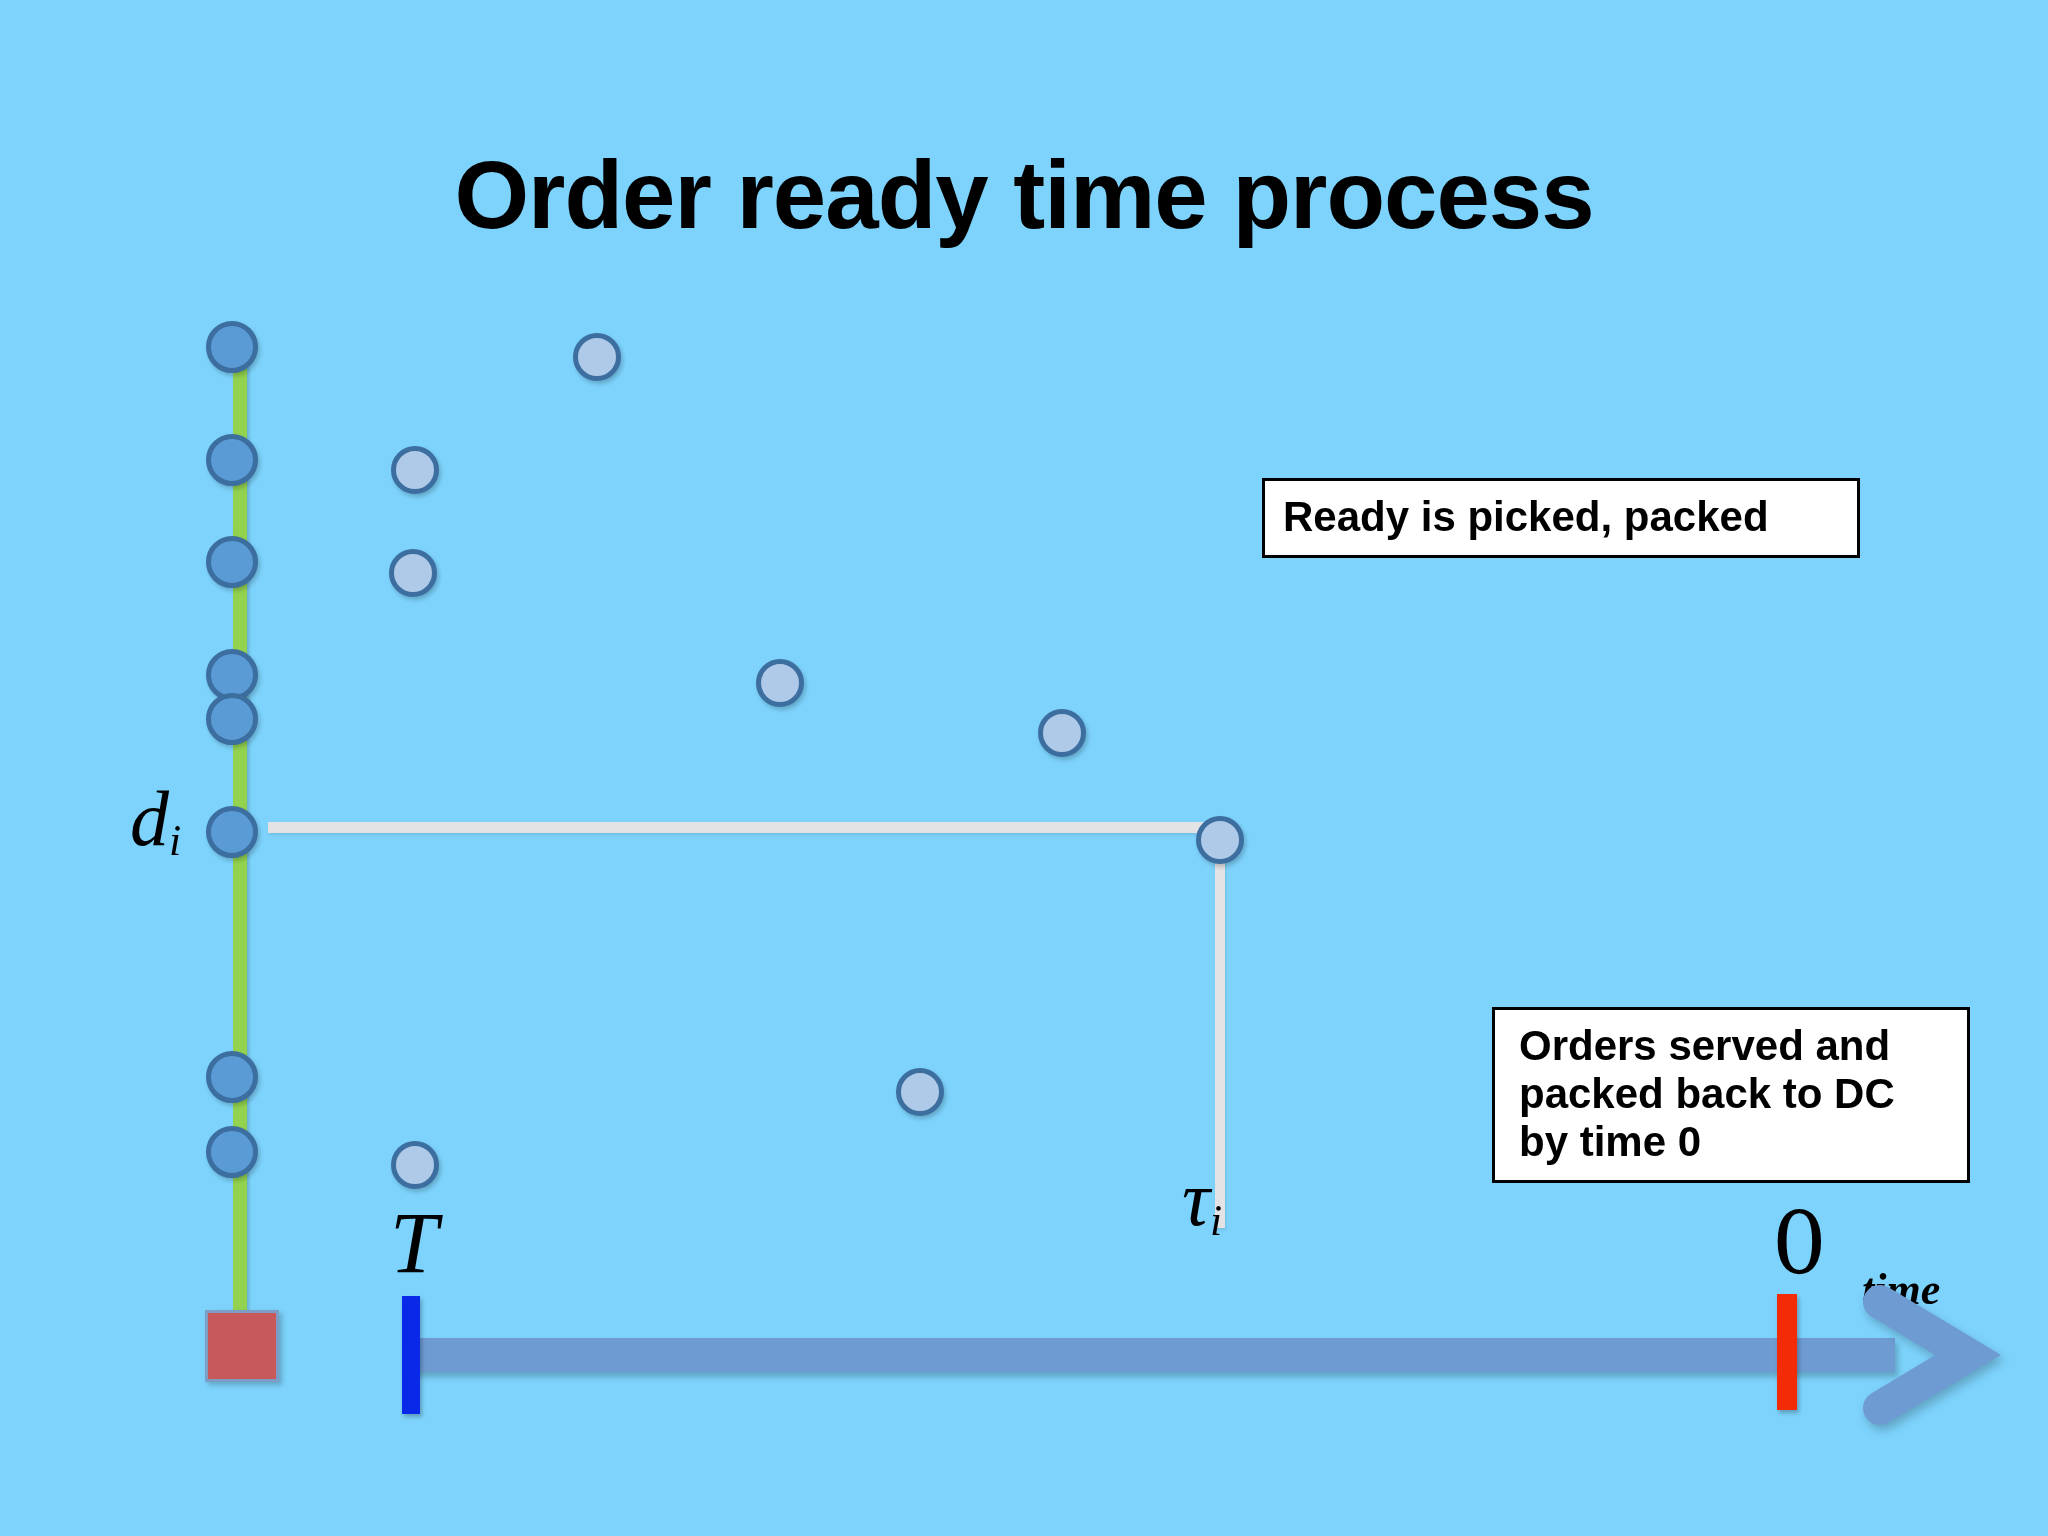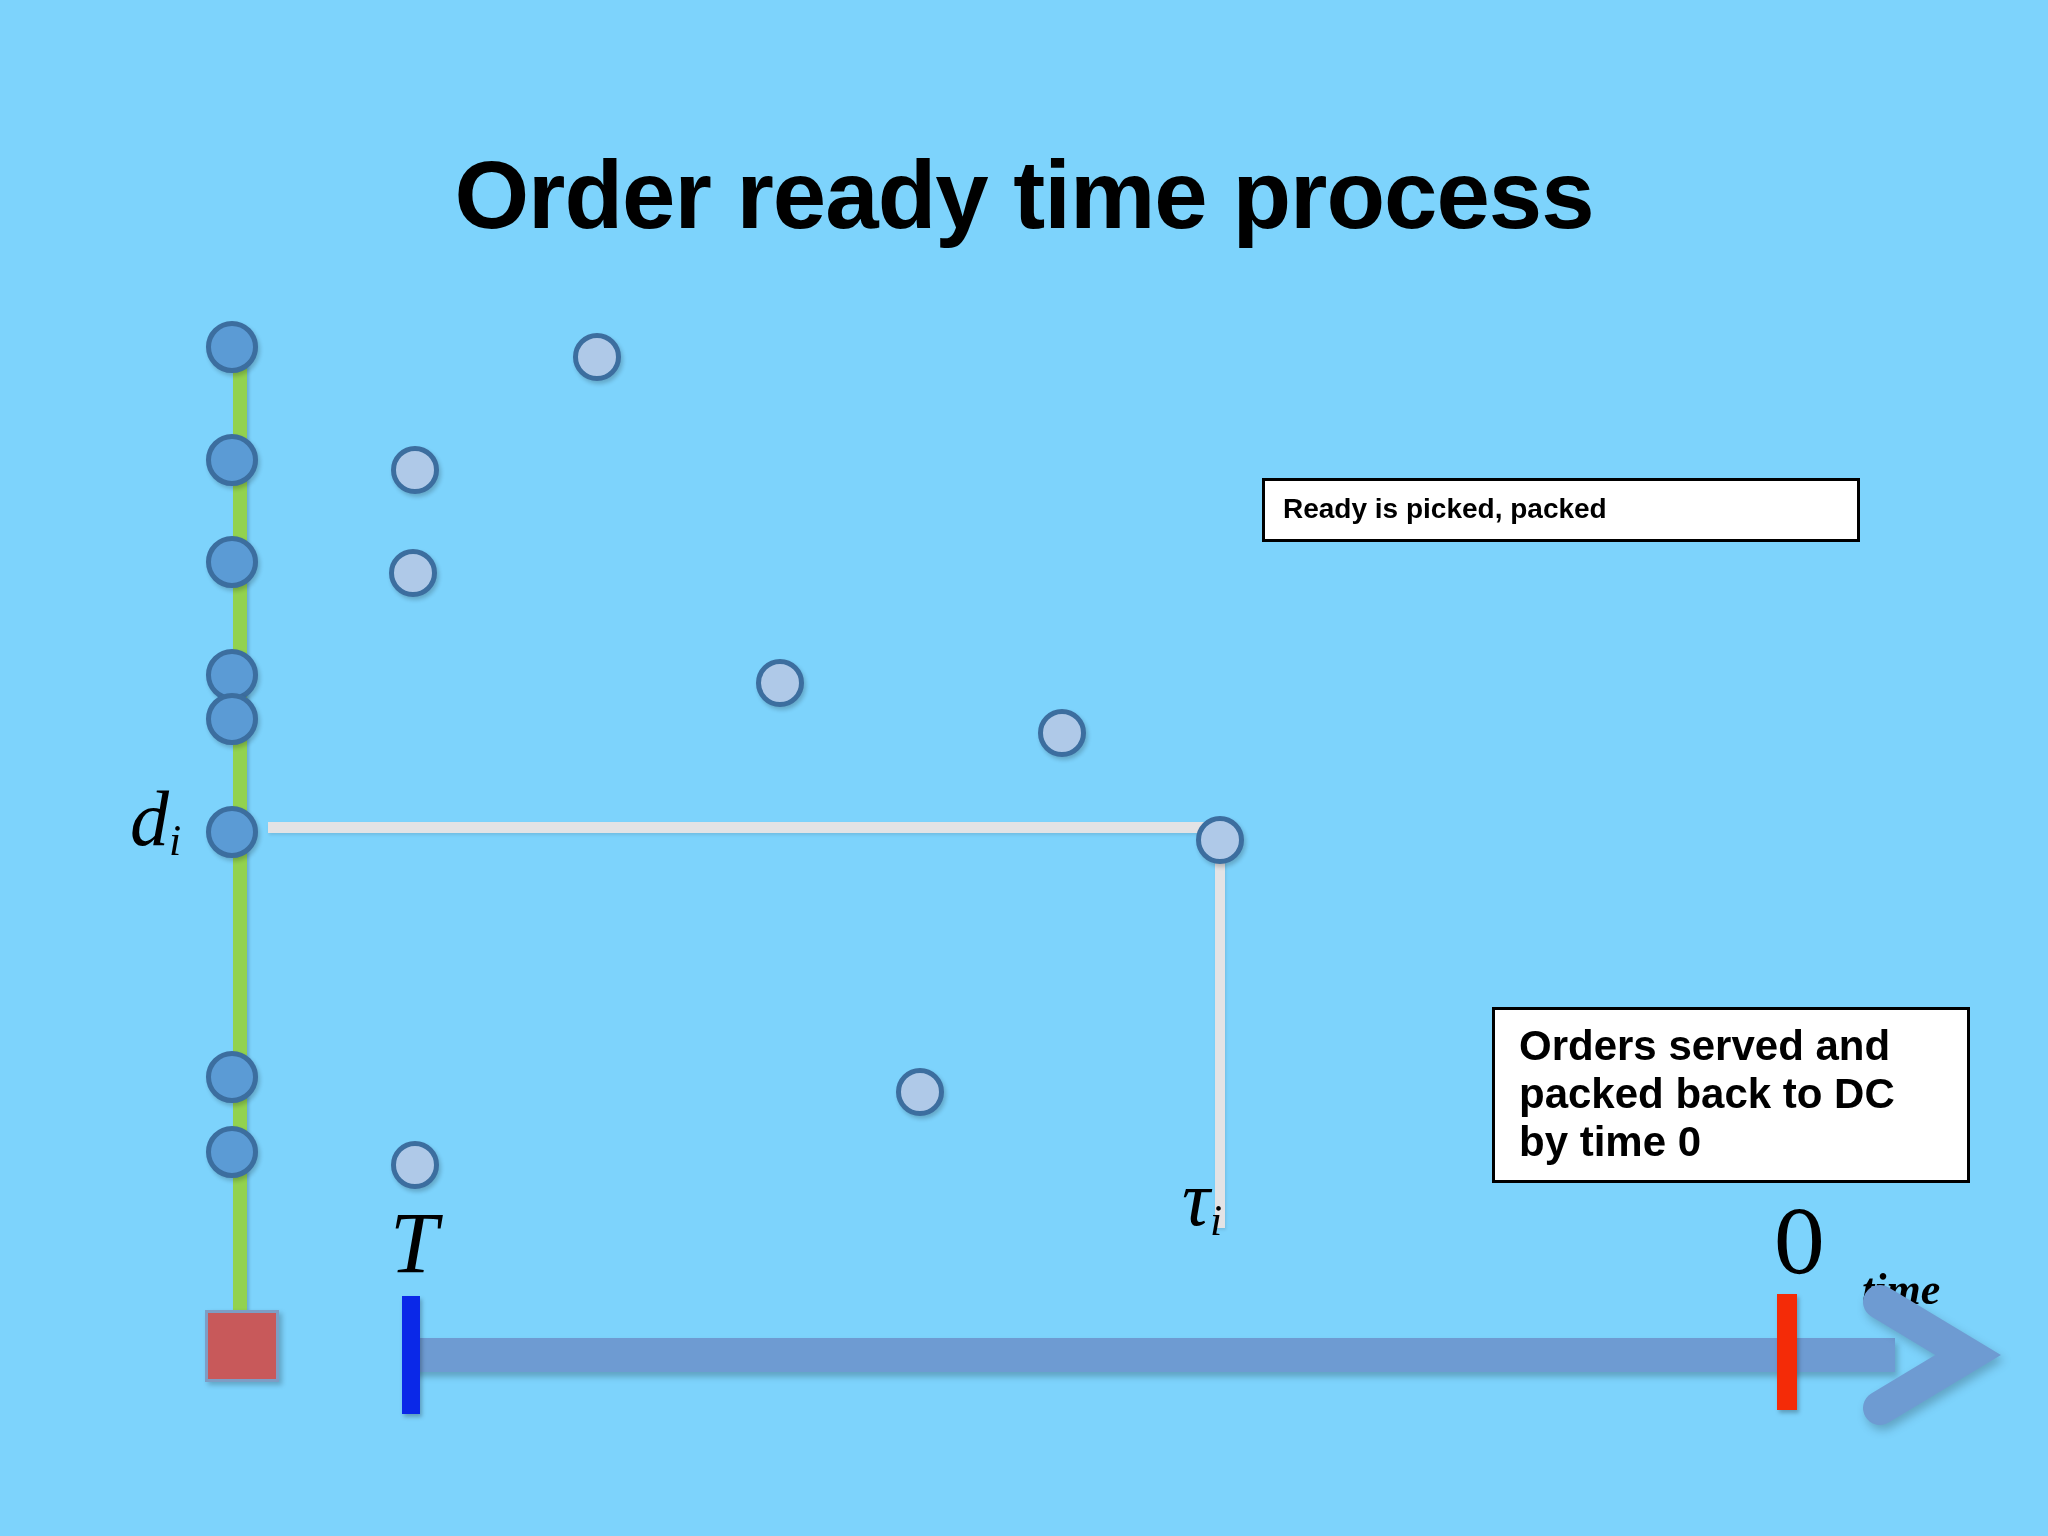--- a/index.html
+++ b/index.html
@@ -126,21 +126,21 @@
     background: #FFFFFF;
     border: 3px solid #000000;
     box-sizing: border-box;
     font-family: "Liberation Sans", sans-serif;
     font-weight: bold;
     color: #000000;
     padding: 12px 18px 14px 18px;
   }
   #callout-ready {
     left: 1262px; top: 478px; width: 598px;
-    font-size: 28px; line-height: 1.14;
+    font-size: 42px; line-height: 1.14;
   }
   #callout-served {
     left: 1492px; top: 1007px; width: 478px;
     font-size: 42px; line-height: 1.14; padding-left: 24px;
   }
   .callout-line { display: block; white-space: nowrap; }
 </style>
 </head>
 <body>
 

